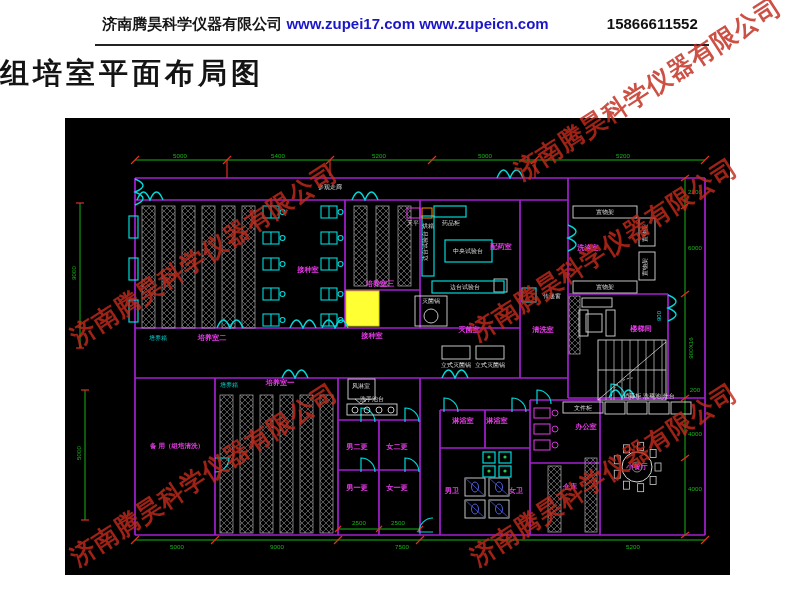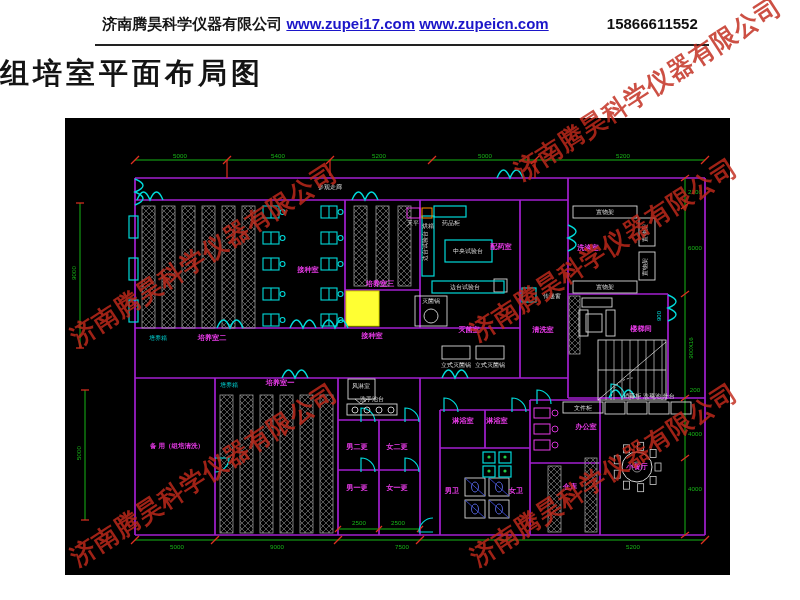--- a/index.html
+++ b/index.html
@@ -1,20 +1,20 @@
 <!DOCTYPE html>
 <html><head>
 <meta charset="utf-8">
 <style>
   html,body{margin:0;padding:0}
   body{width:800px;height:600px;position:relative;background:#ffffff;
        font-family:"Liberation Sans",sans-serif;overflow:hidden}
   .header{position:absolute;top:15px;left:0;width:100%;text-align:center;
           font-size:15px;font-weight:bold;color:#151515;white-space:nowrap}
-  .header .link{color:#1c16c9;text-decoration:underline;cursor:pointer}
+  .header .link{color:#1c16c9;cursor:pointer}
   .header .phone{margin-left:54px;color:#111}
   .rule{position:absolute;top:44px;left:95px;width:614px;height:0;
         border-top:2px solid #222}
   .title{position:absolute;top:54px;left:0;width:100%;text-align:left;
          font-size:29px;font-weight:bold;color:#141414;letter-spacing:4px}
   .cad{position:absolute;left:65px;top:118px;width:665px;height:457px;
        background:#000}
   .cad svg{display:block}
   .wm{position:absolute;font-size:25px;font-weight:bold;color:#c22a1c;
       opacity:.82;transform:rotate(-33deg);white-space:nowrap;

